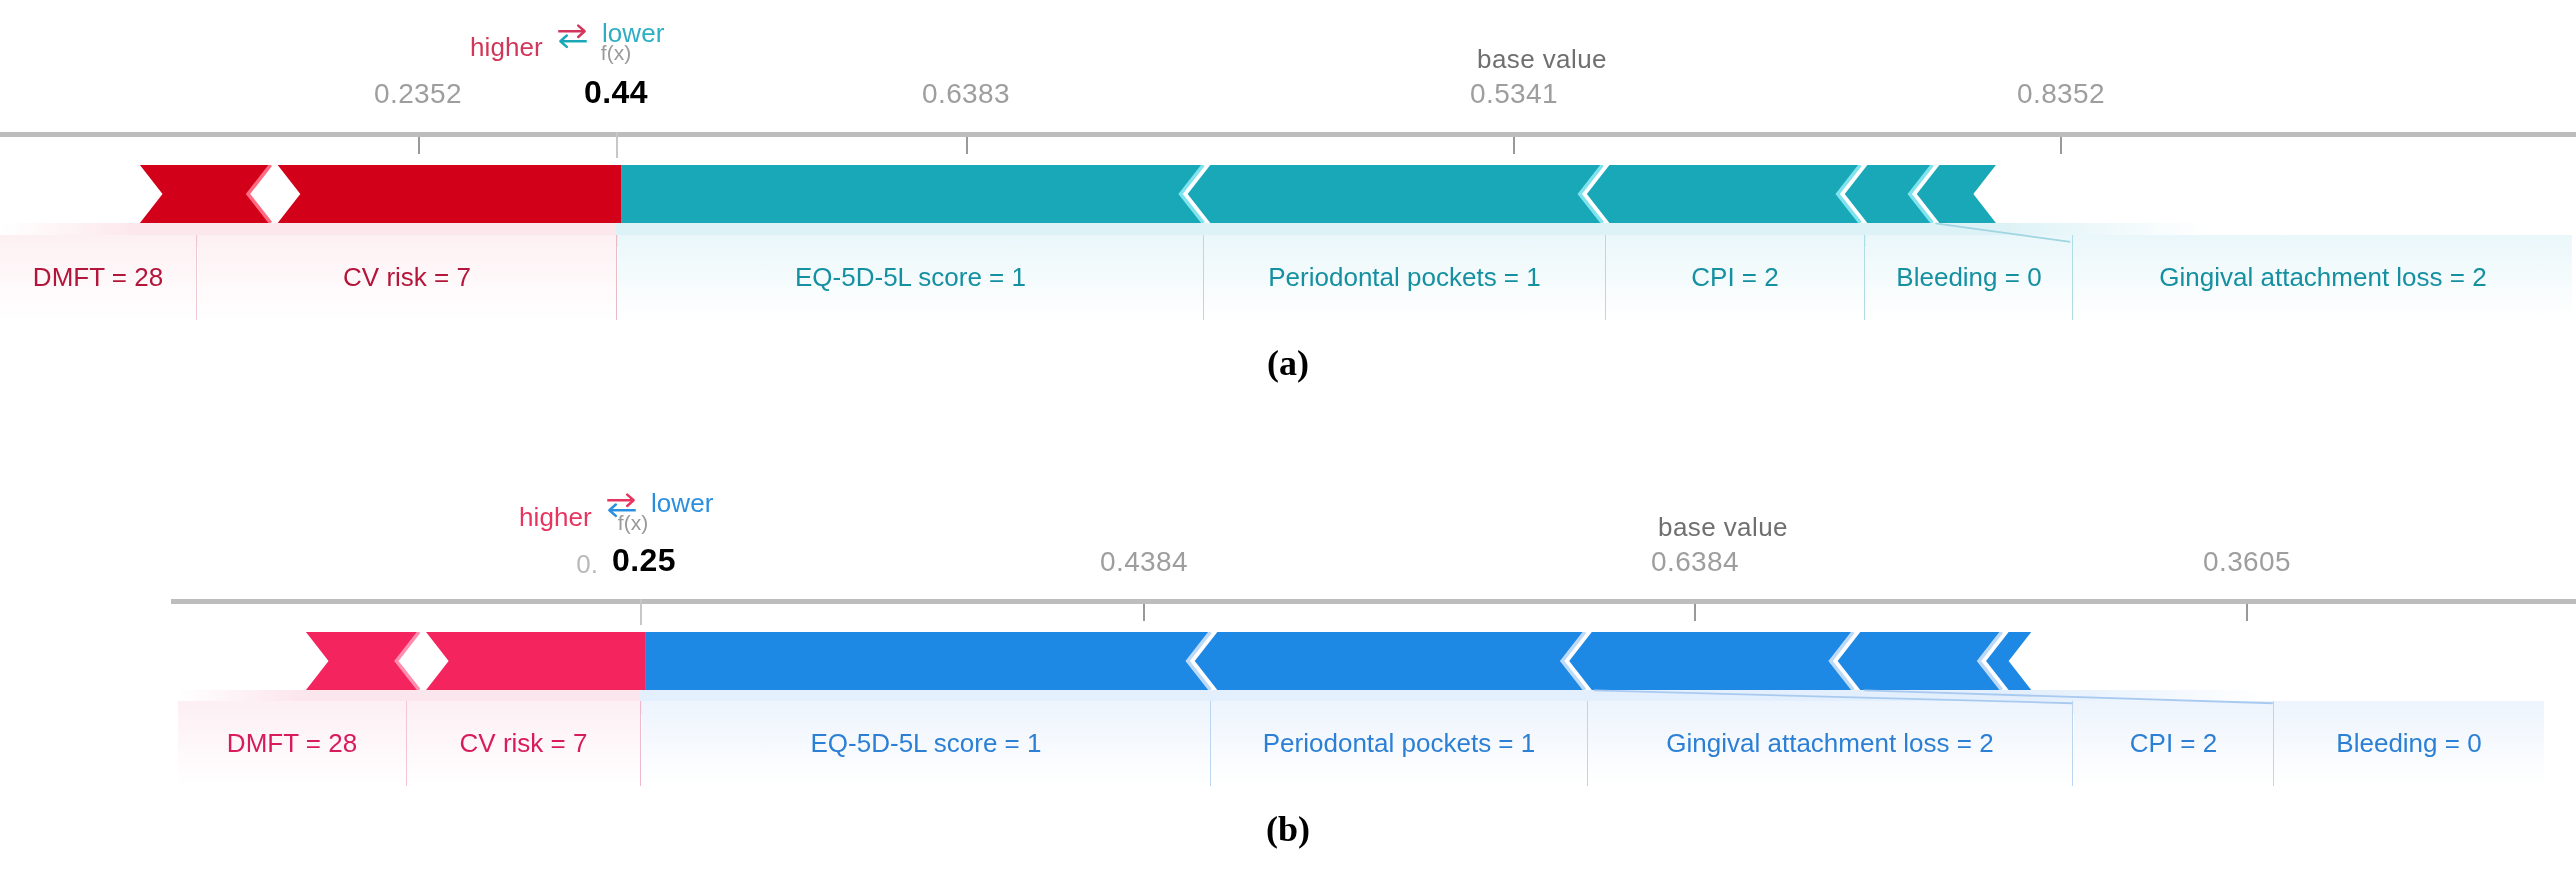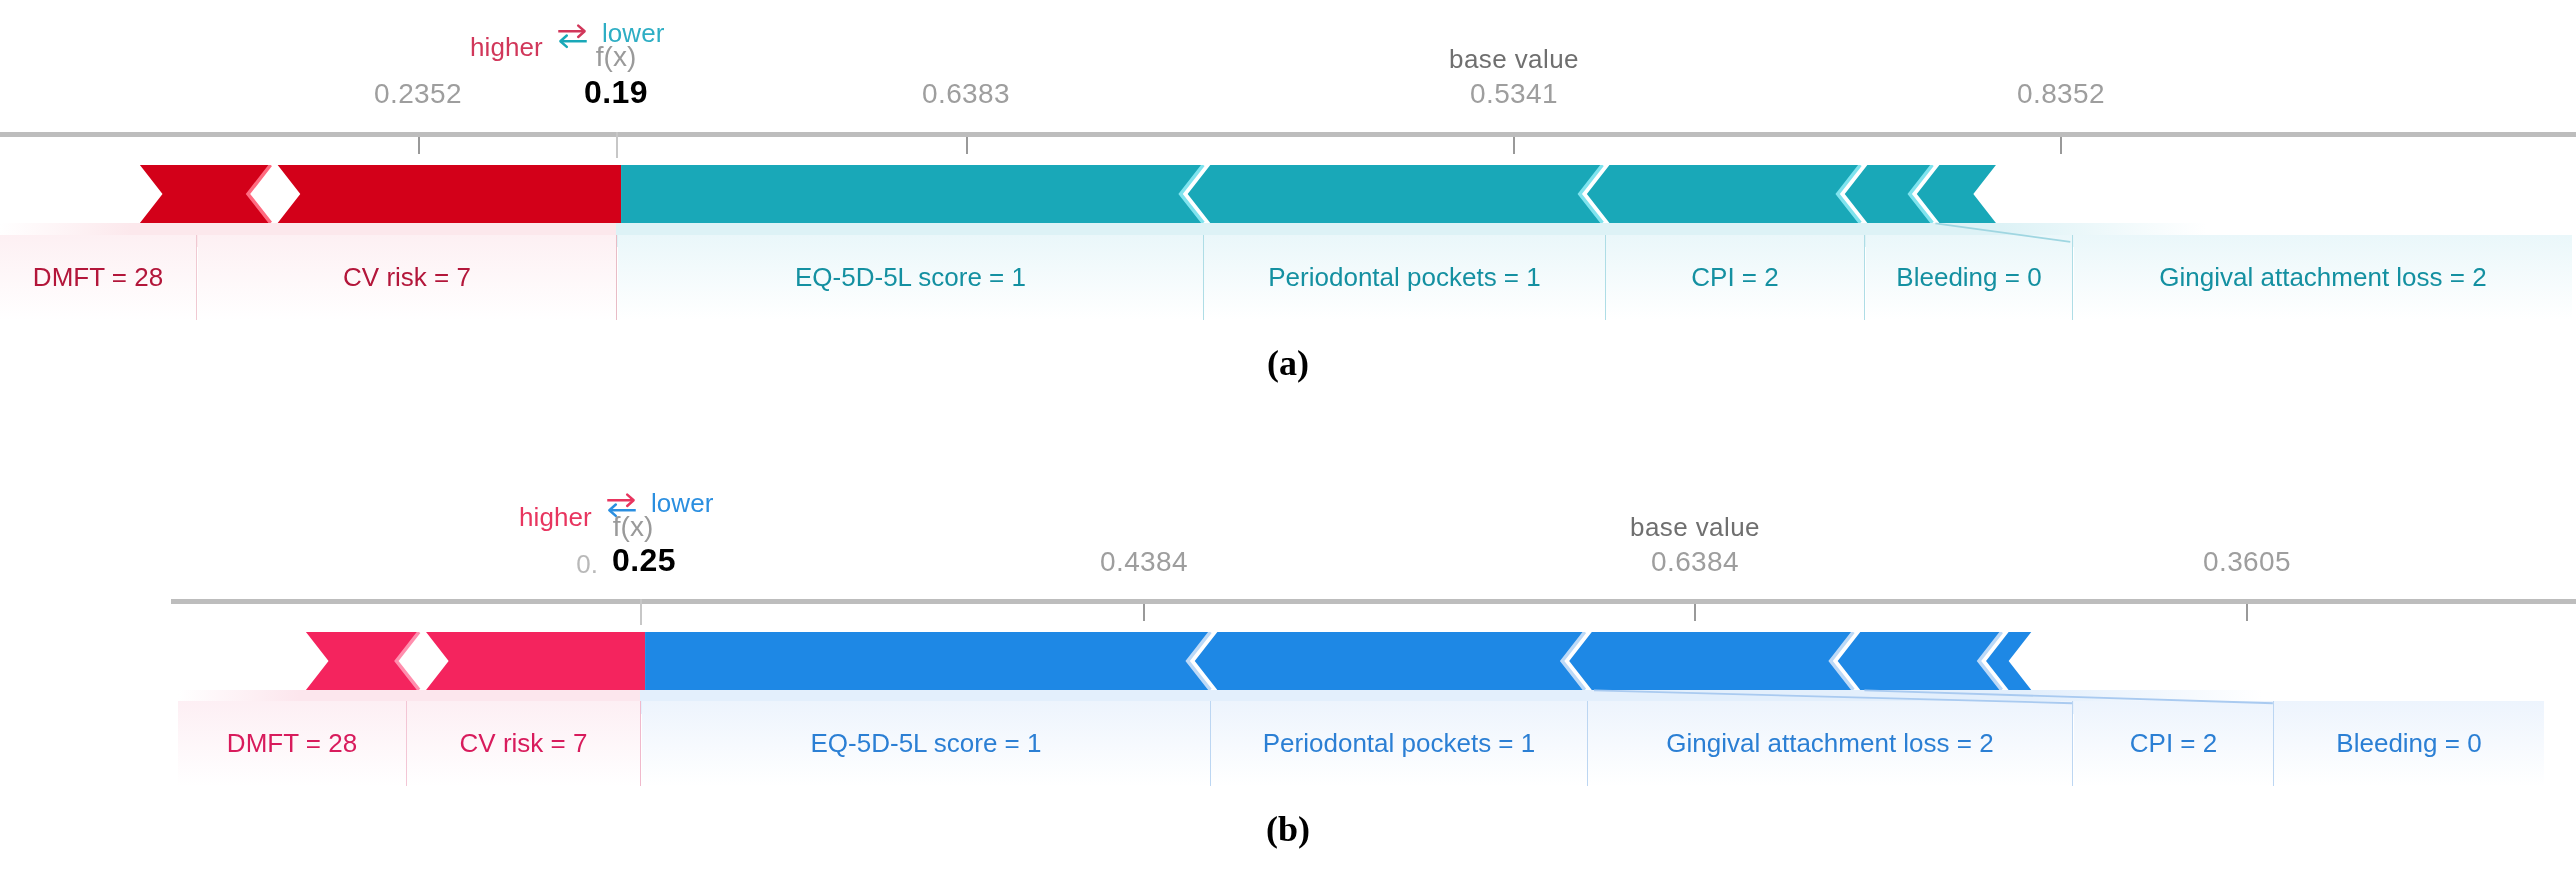--- a/index.html
+++ b/index.html
@@ -34,24 +34,24 @@
     position:absolute;width:2.1px;height:17px;background:#999999;top:0;
   }
   .tick-label{
     position:absolute;
     font-size:28px;color:#9e9e9e;white-space:nowrap;
     transform:translateX(-50%);
     letter-spacing:0.4px;
   }
   .base-label{
     position:absolute;font-size:26px;color:#6f6f6f;white-space:nowrap;
-    transform:translateX(-50%);letter-spacing:0.4px;
+    transform:translateX(-50%);letter-spacing:0.4px;margin-left:28px;
   }
   .fx-label{
-    position:absolute;font-size:28px;color:#9a9a9a;white-space:nowrap;
+    position:absolute;font-size:21px;color:#9a9a9a;white-space:nowrap;
     transform:translateX(-50%);
   }
   .fx-value{
     position:absolute;font-size:32px;font-weight:bold;color:#000000;
     white-space:nowrap;transform:translateX(-50%);letter-spacing:0.4px;
   }
   .fx-ghost{
     position:absolute;font-size:26px;color:#b9b9b9;white-space:nowrap;
     transform:translateX(-100%);
   }
@@ -91,21 +91,21 @@
           <path d="M3 13 H38" stroke="#d1375a" stroke-width="3.5" fill="none"></path>
           <path d="M31 5 L40 13 L31 21" stroke="#d1375a" stroke-width="3.5" fill="none" stroke-linecap="round" stroke-linejoin="round"></path>
           <path d="M43 27 H8" stroke="#19a8b8" stroke-width="3.5" fill="none"></path>
           <path d="M15 19 L6 27 L15 35" stroke="#19a8b8" stroke-width="3.5" fill="none" stroke-linecap="round" stroke-linejoin="round"></path>
         </svg>
       </span>
       <span class="lg-lower" style="color:#2eaec4;">lower</span>
     </div>
 
     <div class="fx-label" style="left:616px;top:41px;">f(x)</div>
-    <div class="fx-value" style="left:616px;top:74px;">0.19</div>
+    <div class="fx-value" style="left:616px;top:74px;">0.44</div>
 
     <div class="base-label" style="left:1514px;top:44px;">base value</div>
 
     <div class="tick-label" style="left:418px;top:78px;">0.2352</div>
     <div class="tick-label" style="left:966px;top:78px;">0.6383</div>
     <div class="tick-label" style="left:1514px;top:78px;">0.5341</div>
     <div class="tick-label" style="left:2061px;top:78px;">0.8352</div>
 
     <div class="axis-line" style="top:132px;"></div>
     <div class="tick" style="left:418px;top:137px;"></div>

